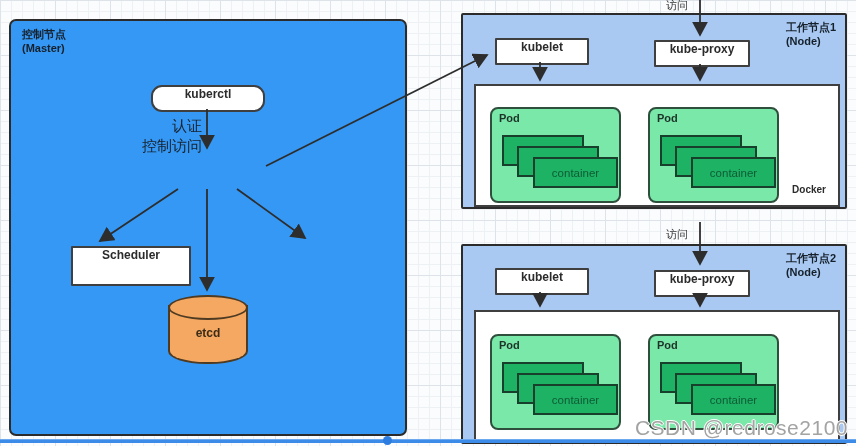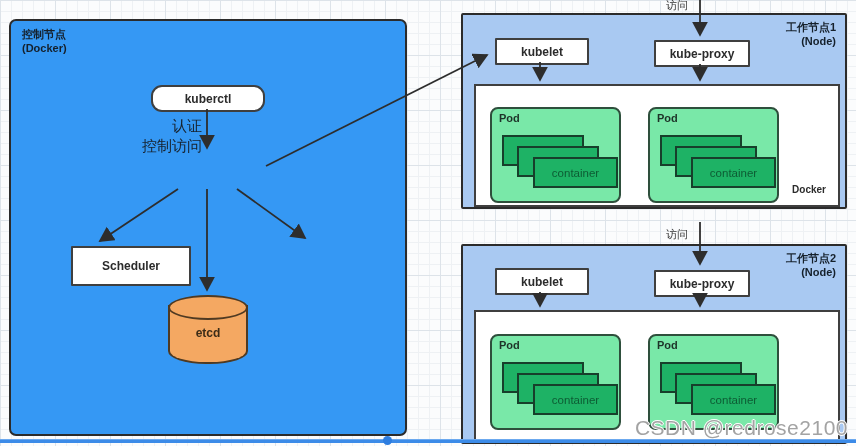--- a/index.html
+++ b/index.html
@@ -20,25 +20,25 @@
     left:9px;top:19px;width:394px;height:413px;
     background:#3598f4;border:2px solid #2b2b2b;border-radius:7px;
   }
   .region-label{font-size:11px;font-weight:bold;color:#15202b;line-height:1.3;}
   .master .region-label{position:absolute;left:11px;top:6px;text-align:left;}
   .node-box{
     width:382px;background:#a9c9f2;border:2px solid #2b2b2b;border-radius:2px;
   }
   .node1{left:461px;top:13px;height:192px;}
   .node2{left:461px;top:244px;height:196px;}
-  .node-box .region-label{position:absolute;right:9px;top:5px;text-align:right;}
+  .node-box .region-label{position:absolute;right:9px;top:5px;}
   
   .wbox{
     background:#ffffff;border:2px solid #3f3f3f;border-radius:1px;
-    display:flex;align-items:center;justify-content:center;
+    display:flex;align-items:flex-start;justify-content:center;
     font-size:12px;font-weight:bold;color:#2b2b2b;
   }
   .kuberctl{left:151px;top:85px;width:110px;height:23px;border-radius:11px;}
   .apiserver{left:149px;top:153px;width:115px;height:34px;font-size:13px;}
   .scheduler{left:30px;top:246px;width:116px;height:36px;margin-left:41px;}
   .ctrlmgr{left:262px;top:243px;width:119px;height:37px;}
   .kubelet1{left:495px;top:38px;width:90px;height:23px;}
   .kubeproxy1{left:654px;top:40px;width:92px;height:23px;}
   .kubelet2{left:495px;top:268px;width:90px;height:23px;}
   .kubeproxy2{left:654px;top:270px;width:92px;height:23px;}
@@ -89,21 +89,21 @@
   .guide-handle{left:383px;top:436px;width:9px;height:9px;border-radius:50%;background:#2d7de0;}
 </style>
 </head>
 <body>
 
 <div class="canvas">
 
   <div class="abs master">
     <div class="region-label">
       <span style="display:block">控制节点</span>
-      <span style="display:block">(Docker)</span>
+      <span style="display:block">(Master)</span>
     </div>
   </div>
 
   <div class="abs wbox kuberctl">
     <span>kuberctl</span>
   </div>
 
   <div class="abs auth-label">
     <span style="display:block">认证</span>
     <span style="display:block">控制访问</span>

